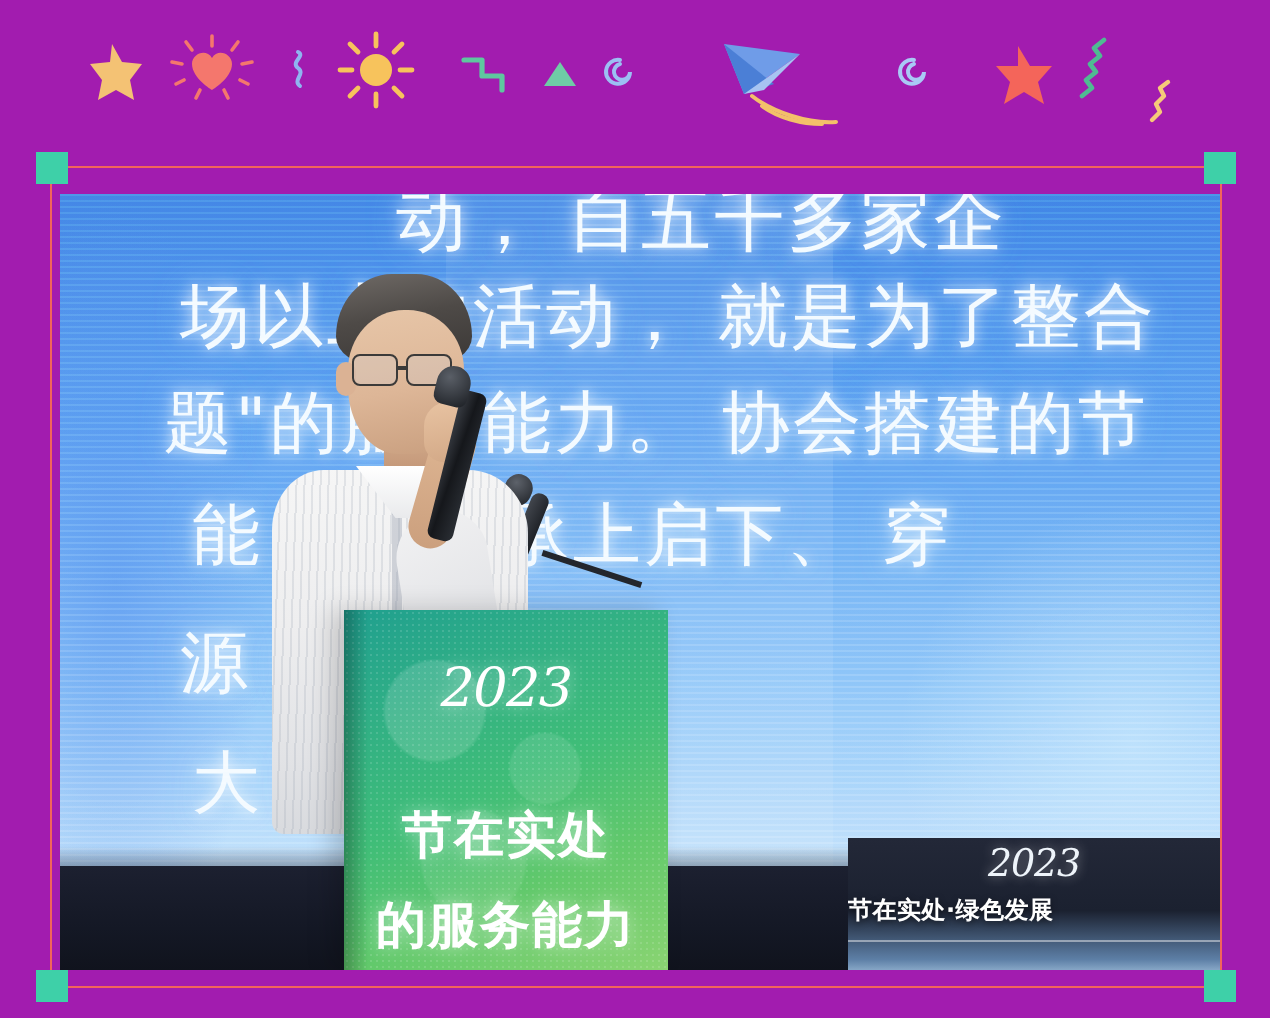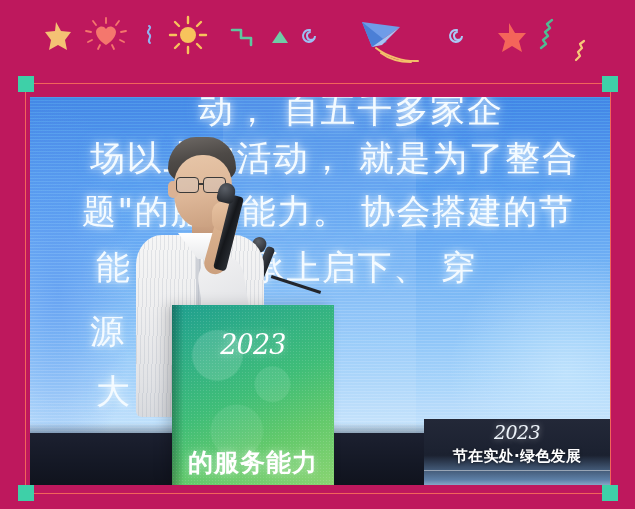--- a/index.html
+++ b/index.html
@@ -2,21 +2,21 @@
 <html><head>
 <meta charset="utf-8">
 <style>
   * { box-sizing: border-box; margin: 0; padding: 0; }
   html, body {
     width: 635px; height: 509px;
     background: #ffffff;
     font-family: "Liberation Sans", "DejaVu Sans", sans-serif;
     overflow: hidden;
   }
-  #root { position: relative; width: 635px; height: 509px; background: #be185d; }
+  #root { position: relative; width: 635px; height: 509px; background: #a21caf; }
 
   
   .doodle-strip { position: absolute; left: 0; top: 0; width: 635px; height: 74px; }
 
   
   .frame {
     position: absolute;
     left: 25px; top: 83px;
     width: 586px; height: 411px;
     border: 1.6px solid #f2655a;
@@ -173,25 +173,25 @@
     text-align: center;
     color: #eef4fa;
     font-family: "DejaVu Serif", "Liberation Serif", serif;
     font-style: italic;
     font-size: 19px;
     letter-spacing: -0.03em;
     text-shadow: 0 0 6px rgba(255,255,255,0.45);
   }
   .banner-text {
     position: absolute; left: 0; right: 0; top: 28px;
-    text-align: center;
+    text-align: left;
     color: #ffffff;
     font-family: "DejaVu Sans", "Liberation Sans", sans-serif;
     font-weight: 700;
-    font-size: 15px;
+    font-size: 12px;
     letter-spacing: 0.02em;
     text-shadow: 0 1px 3px rgba(0,0,0,0.5);
   }
   .banner-line {
     position: absolute; left: 0; bottom: 14px; width: 100%; height: 1.5px;
     background: rgba(255,255,255,0.45);
   }
 
   
   .speaker { position: absolute; left: 96px; top: 40px; width: 150px; height: 348px; }
@@ -425,20 +425,21 @@
       <div class="sp-hand"></div>
       <div class="sp-mic-body"></div>
       <div class="sp-mic-head"></div>
     </div>
 
     <div class="podium">
       <div class="podium-map"></div>
       <div class="podium-dots"></div>
       <div class="podium-edge"></div>
       <div class="podium-script">2023</div>
+      <div class="podium-l1">节在实处</div>
       <div class="podium-l2">的服务能力</div>
     </div>
 
     <div class="banner">
       <div class="banner-script">2023</div>
       <div class="banner-text">节在实处·绿色发展</div>
       <div class="banner-line"></div>
     </div>
 
   </div>

